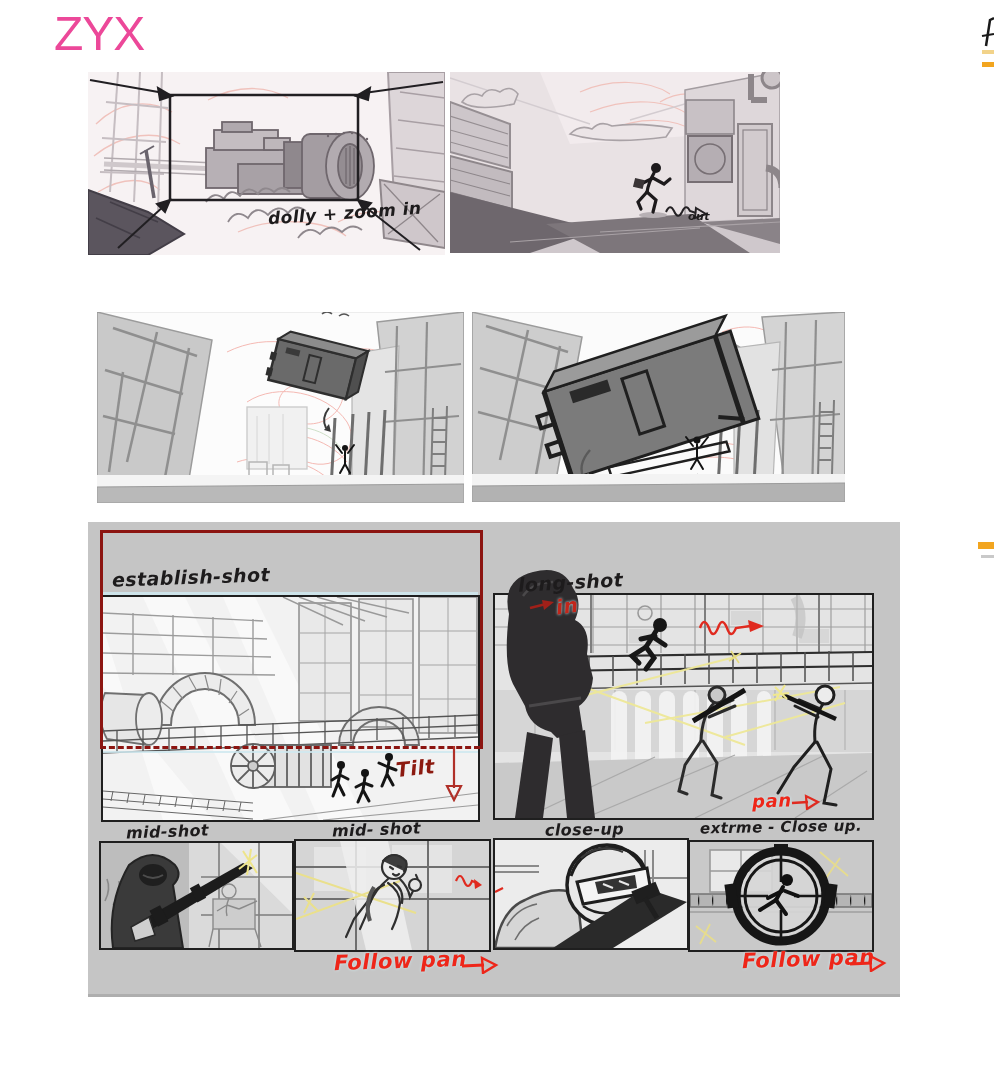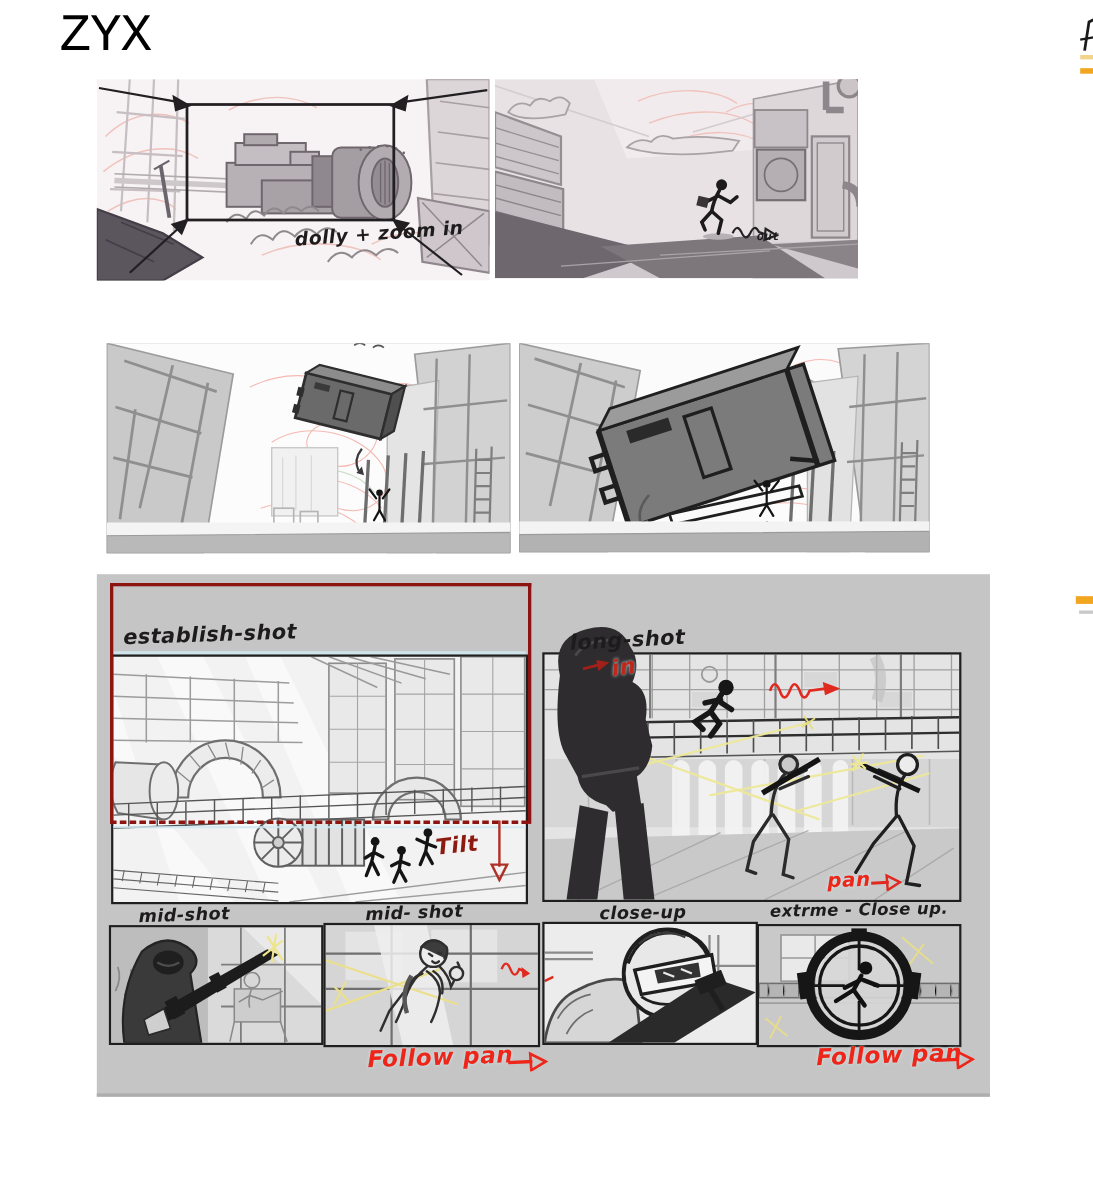--- a/index.html
+++ b/index.html
@@ -6,21 +6,21 @@
   body{width:994px;height:1079px;background:#ffffff;position:relative;overflow:hidden;
        font-family:"Liberation Sans",sans-serif;}
   .abs{position:absolute;}
   .panel-svg{display:block;}
   .hand{font-family:"DejaVu Sans",sans-serif;font-style:italic;font-weight:700;color:#1d1b1c;
         letter-spacing:.4px;white-space:nowrap;line-height:1;}
   .hand-red{font-family:"DejaVu Sans",sans-serif;font-style:italic;font-weight:700;color:#ee2619;
         letter-spacing:.6px;white-space:nowrap;line-height:1;text-shadow:0 0 3px #cfeef4;}
   .hand-darkred{font-family:"DejaVu Sans",sans-serif;font-style:italic;font-weight:700;color:#8c1a10;
         letter-spacing:.5px;white-space:nowrap;line-height:1;}
-  #title{font-family:Liberation Mono, monospace;font-weight:400;font-size:48px;color:#000000;
+  #title{font-family:Liberation Sans, sans-serif;font-weight:400;font-size:48px;color:#ec4899;
         letter-spacing:-1px;}
   #gray-section{background:#c5c5c5;border-bottom:3px solid #aeaeae;}
   .frame-panel{background:#efefef;outline:2px solid #1f1f1f;}
   #red-frame{border-top:3px solid #8c1511;border-left:3px solid #8c1511;border-right:3px solid #8c1511;}
   #red-dash{border-top:3px dashed #8c1511;}
   .cyan-line{background:#cfe9f0;opacity:.85;}
 </style>
 </head>
 <body>
 
@@ -150,21 +150,21 @@
     <path d="M204,101 C200,108 198,114 197,120"></path>
     <path d="M203,106 L191,112"></path>
       <path d="M203,106 L214,112 L220,107"></path>
     <path d="M197,120 L188,130 L191,137"></path>
       <path d="M197,120 L206,128 L203,140"></path>
   </g>
   <rect x="184" y="107" width="10" height="9" fill="#3a3436" transform="rotate(14 189 111)"></rect>
   <path d="M216,140 q4,-9 8,-1 q4,9 8,1 q4,-9 8,-1 l6,2" stroke="#242124" stroke-width="2" fill="none"></path>
   <polygon points="246,136 256,142 245,146" fill="none" stroke="#242124" stroke-width="2"></polygon>
 </svg>
-<div class="abs hand" style="left:688px;top:211px;font-size:11px;font-family:Liberation Mono, monospace;">out</div>
+<div class="abs hand" style="left:688px;top:211px;font-size:11px;">out</div>
 
 <svg class="abs panel-svg" style="left:97px;top:312px;" width="367" height="191" viewBox="0 0 367 191">
   <rect width="367" height="191" fill="#fcfcfc" stroke="#dedede"></rect>
   <g stroke="#f5b9b3" fill="none" stroke-width="1">
     <path d="M130,40 C170,20 220,30 240,60 C260,90 230,120 200,110 C170,100 180,70 210,72"></path>
     <path d="M150,90 C180,70 230,80 250,110 C265,135 240,160 210,150"></path>
     <path d="M160,130 C190,115 230,125 250,150"></path>
       <path d="M250,40 C280,30 300,45 296,70"></path>
     <path d="M140,150 C170,140 210,148 230,166"></path>
   </g>

